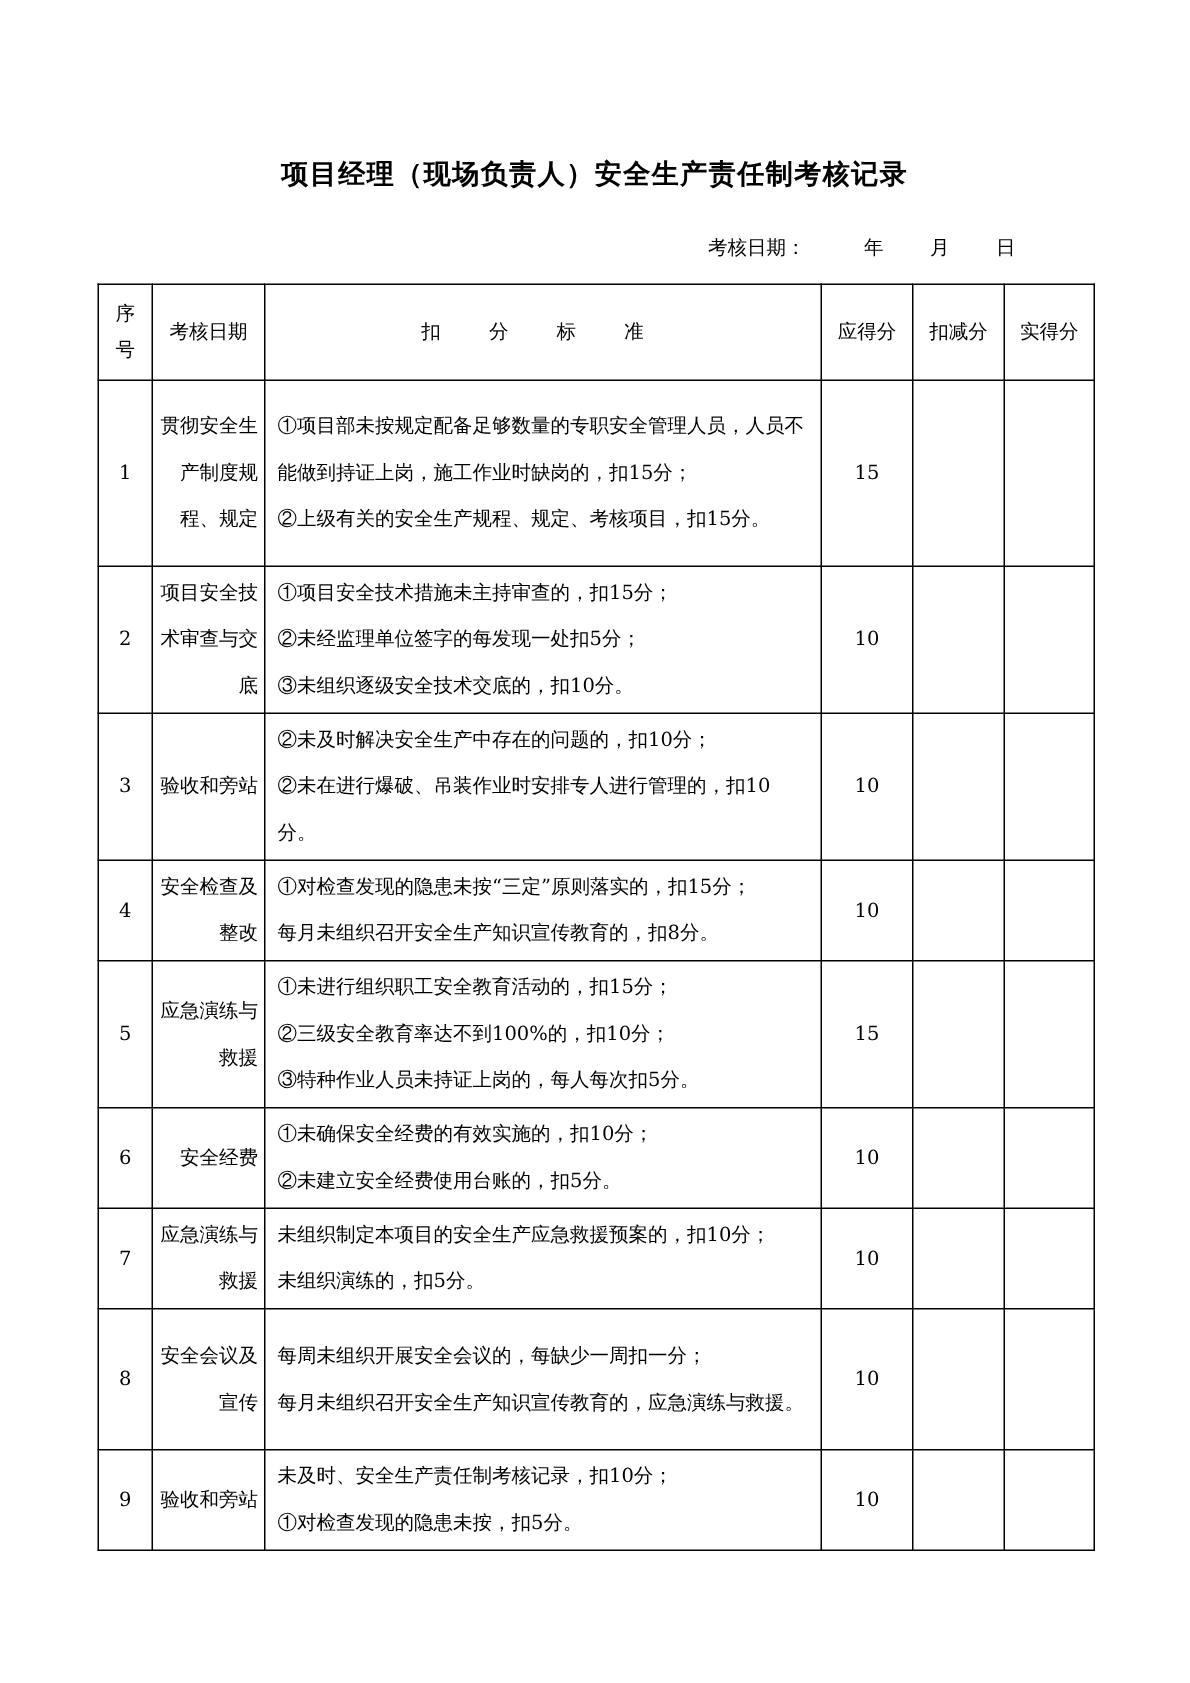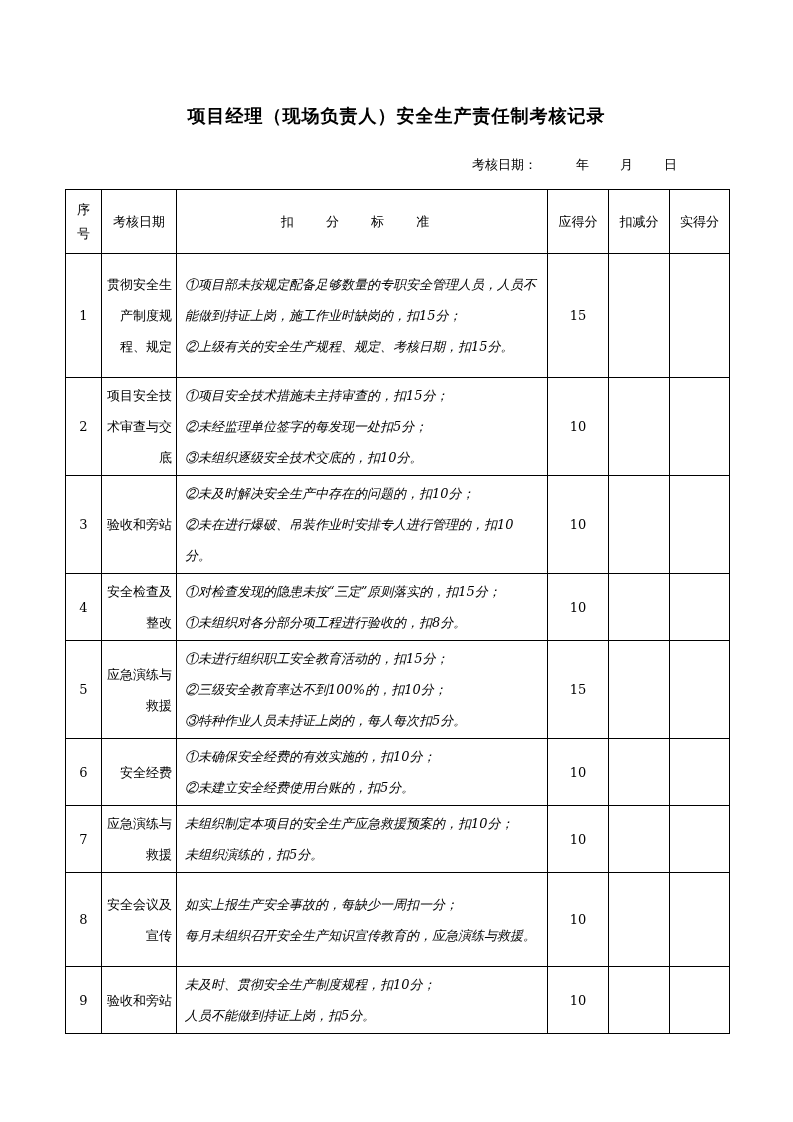--- a/index.html
+++ b/index.html
@@ -8,21 +8,21 @@
   .date-line { position: absolute; top: 156px; left: 472px; font-size: 13px; white-space: nowrap; }
   .date-line span { display: inline-block; }
   .date-label { width: 104px; }
   .date-year { width: 44px; }
   .date-month { width: 44px; }
   table { position: absolute; top: 189px; left: 65px; border-collapse: collapse; table-layout: fixed; width: 664px; }
   td, th { border: 1px solid #000; font-size: 13px; font-weight: normal; padding: 0; vertical-align: middle; }
   th { height: 63px; text-align: center; line-height: 24px; }
   td.num, td.score, td.blank { text-align: center; }
   td.item { text-align: right; line-height: 31px; padding: 0 4px; }
-  td.criteria { padding: 2px 8px; line-height: 31px; text-align: left; font-style: italic; }
+  td.criteria { padding: 2px 8px; line-height: 31px; text-align: left; }
   .crit-line { display: block; }
   .hdr-spaced { letter-spacing: 14px; }
 </style>
 </head>
 <body>
 
 <div class="title">项目经理（现场负责人）安全生产责任制考核记录</div>
 
 <div class="date-line">
   <span class="date-label">考核日期：</span><span class="date-year">年</span><span class="date-month">月</span><span class="date-day">日</span>
@@ -46,21 +46,21 @@
       <th>扣减分</th>
       <th>实得分</th>
     </tr>
   </thead>
   <tbody id="table-body">
       <tr style="height: 124px;">
         <td class="num">1</td>
         <td class="item">贯彻安全生产制度规程、规定</td>
         <td class="criteria">
           <span class="crit-line">①项目部未按规定配备足够数量的专职安全管理人员，人员不能做到持证上岗，施工作业时缺岗的，扣15分；</span>
-          <span class="crit-line">②上级有关的安全生产规程、规定、考核日期，扣15分。</span>
+          <span class="crit-line">②上级有关的安全生产规程、规定、考核项目，扣15分。</span>
         </td>
         <td class="score">15</td>
         <td class="blank"></td>
         <td class="blank"></td>
       </tr>
       <tr style="height: 94px;">
         <td class="num">2</td>
         <td class="item">项目安全技术审查与交底</td>
         <td class="criteria">
           <span class="crit-line">①项目安全技术措施未主持审查的，扣15分；</span>
@@ -80,21 +80,21 @@
         </td>
         <td class="score">10</td>
         <td class="blank"></td>
         <td class="blank"></td>
       </tr>
       <tr style="height: 63px;">
         <td class="num">4</td>
         <td class="item">安全检查及整改</td>
         <td class="criteria">
           <span class="crit-line">①对检查发现的隐患未按“三定”原则落实的，扣15分；</span>
-          <span class="crit-line">①未组织对各分部分项工程进行验收的，扣8分。</span>
+          <span class="crit-line">每月未组织召开安全生产知识宣传教育的，扣8分。</span>
         </td>
         <td class="score">10</td>
         <td class="blank"></td>
         <td class="blank"></td>
       </tr>
       <tr style="height: 94px;">
         <td class="num">5</td>
         <td class="item">应急演练与救援</td>
         <td class="criteria">
           <span class="crit-line">①未进行组织职工安全教育活动的，扣15分；</span>
@@ -124,32 +124,32 @@
           <span class="crit-line">未组织演练的，扣5分。</span>
         </td>
         <td class="score">10</td>
         <td class="blank"></td>
         <td class="blank"></td>
       </tr>
       <tr style="height: 94px;">
         <td class="num">8</td>
         <td class="item">安全会议及宣传</td>
         <td class="criteria">
-          <span class="crit-line">如实上报生产安全事故的，每缺少一周扣一分；</span>
+          <span class="crit-line">每周未组织开展安全会议的，每缺少一周扣一分；</span>
           <span class="crit-line">每月未组织召开安全生产知识宣传教育的，应急演练与救援。</span>
         </td>
         <td class="score">10</td>
         <td class="blank"></td>
         <td class="blank"></td>
       </tr>
       <tr style="height: 63px;">
         <td class="num">9</td>
         <td class="item">验收和旁站</td>
         <td class="criteria">
-          <span class="crit-line">未及时、贯彻安全生产制度规程，扣10分；</span>
-          <span class="crit-line">人员不能做到持证上岗，扣5分。</span>
+          <span class="crit-line">未及时、安全生产责任制考核记录，扣10分；</span>
+          <span class="crit-line">①对检查发现的隐患未按，扣5分。</span>
         </td>
         <td class="score">10</td>
         <td class="blank"></td>
         <td class="blank"></td>
       </tr>
     </tbody>
 </table>
 
 </body></html>

